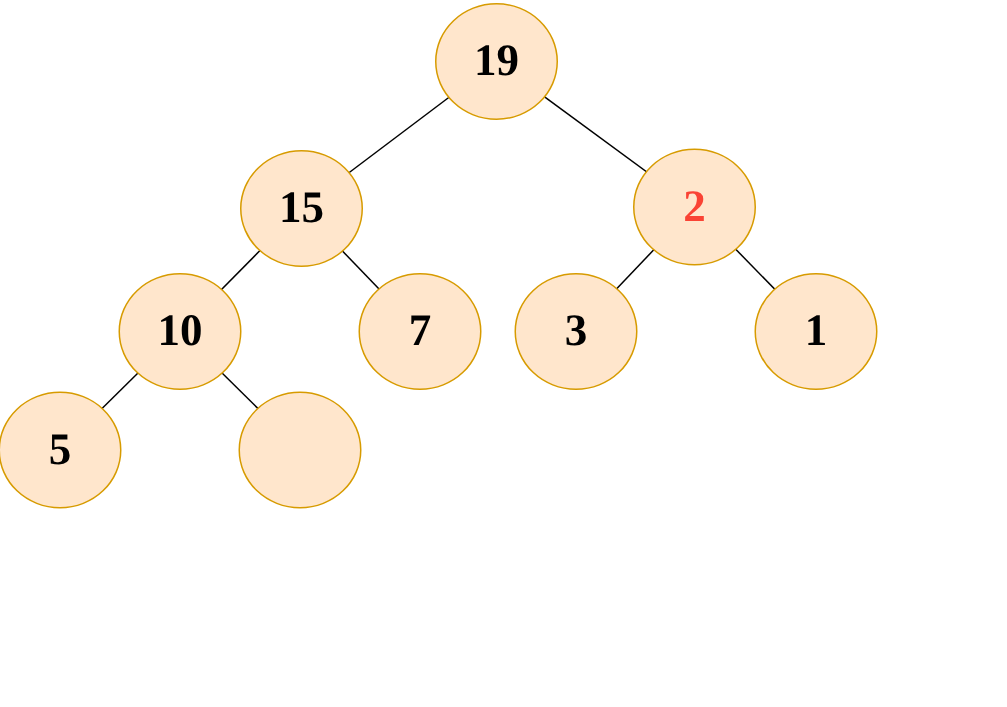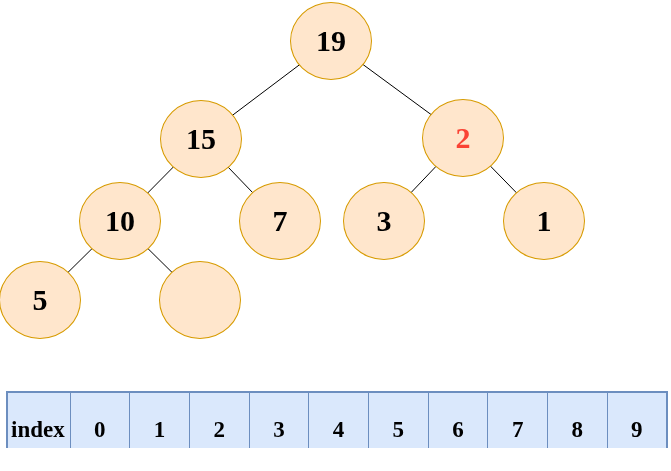--- a/index.html
+++ b/index.html
@@ -94,29 +94,16 @@
         <col>
         <col>
         <col>
         <col>
         <col>
         <col>
         <col>
         <col>
     </colgroup>
     <tbody>
-        <tr>
-      <td class="hdr">index</td>
-      <td>0</td>
-      <td>1</td>
-      <td>2</td>
-      <td>3</td>
-      <td>4</td>
-      <td>5</td>
-      <td>6</td>
-      <td>7</td>
-      <td>8</td>
-      <td>9</td>
-    </tr>
   </tbody>
     </table>
 
 </div>
 
 </body></html>

